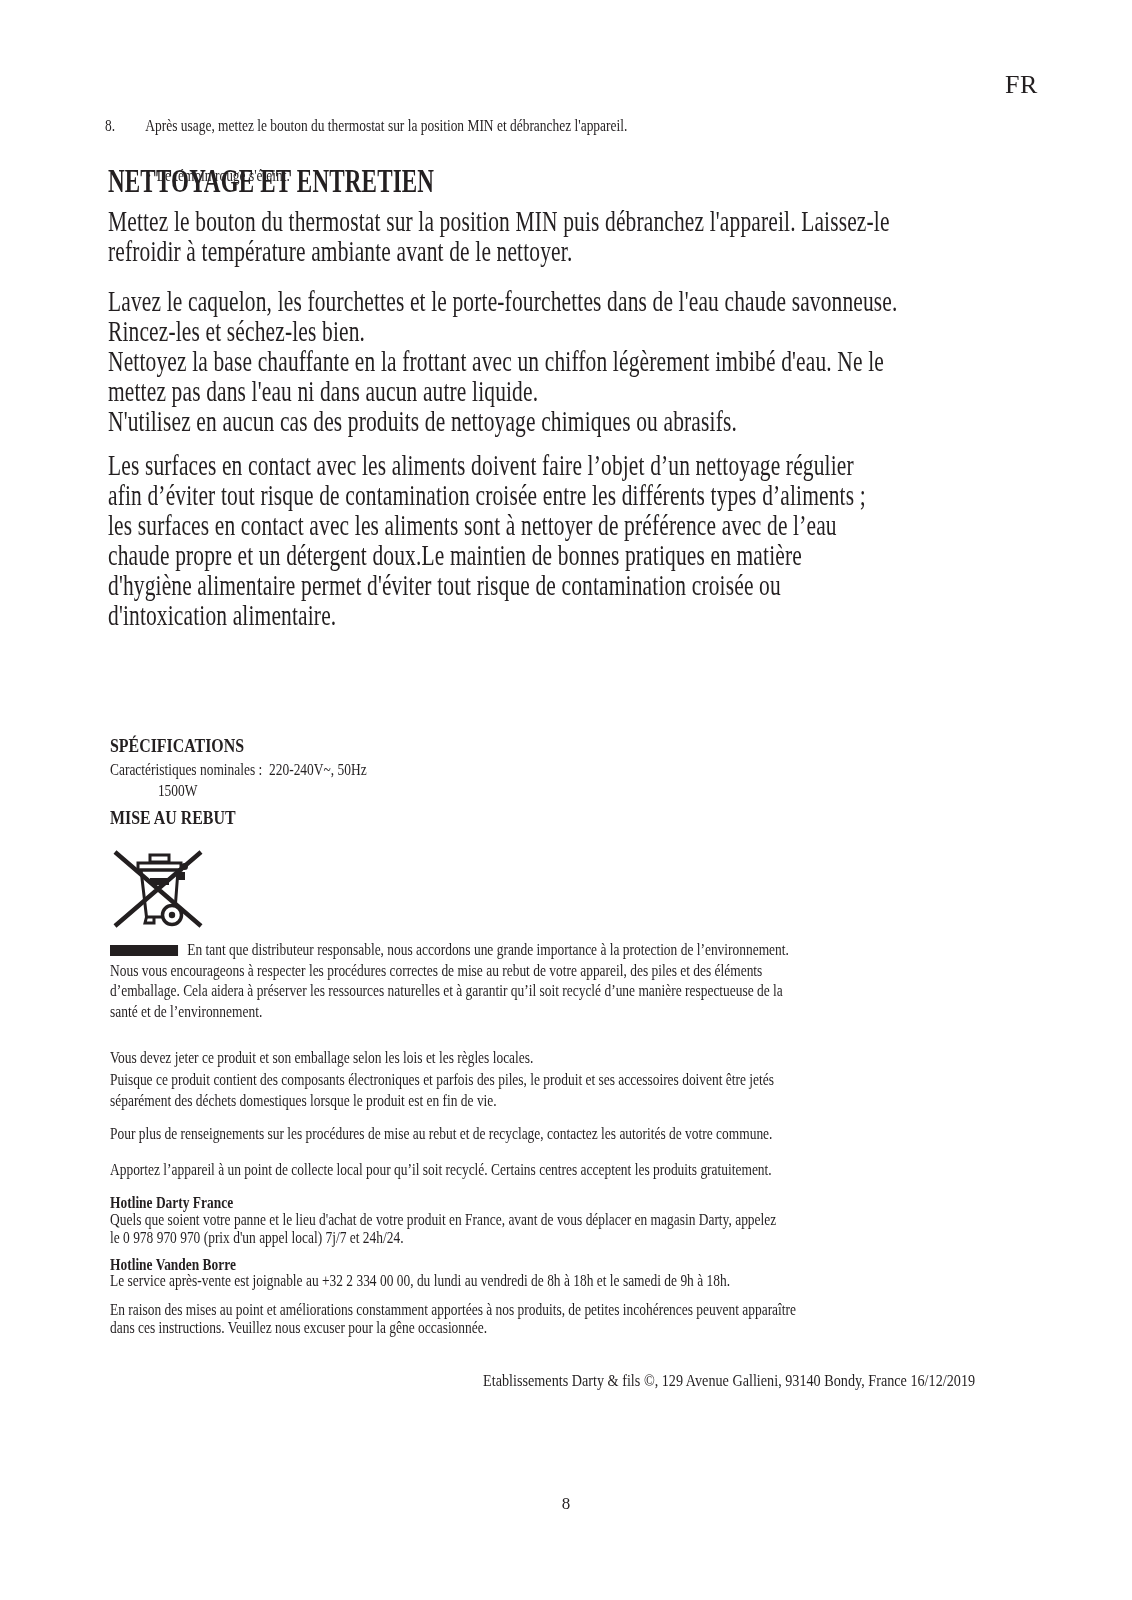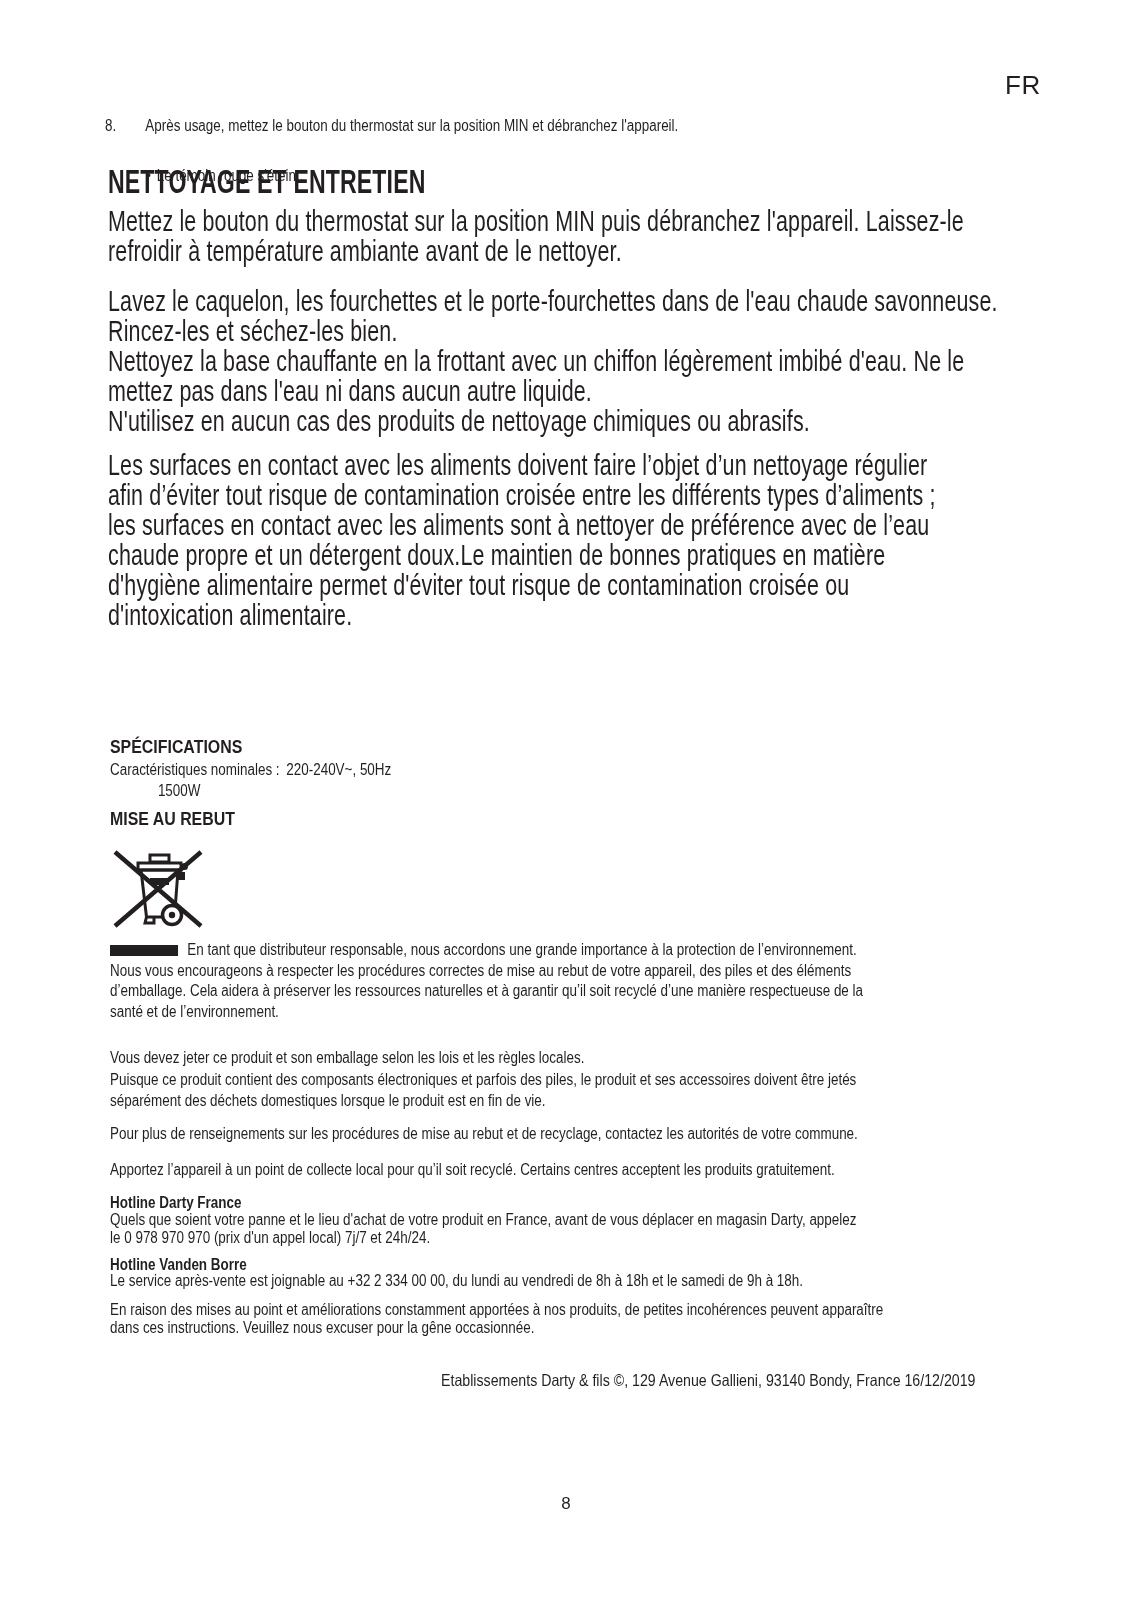--- a/index.html
+++ b/index.html
@@ -4,21 +4,21 @@
 <style>
   * { margin: 0; padding: 0; box-sizing: border-box; }
   html, body { background: #e8e8e8; }
   .page {
     position: relative;
     width: 1132px;
     height: 1600px;
     margin: 0 auto;
     background: #ffffff;
     color: #231f20;
-    font-family: Liberation Sans, sans-serif;
+    font-family: Liberation Serif, serif;
     overflow: hidden;
   }
   .abs { position: absolute; }
   
   .sm {
     font-size: 16px;
     line-height: 20.5px;
     white-space: pre-line;
     transform: scaleX(0.84);
     transform-origin: 0 0;

